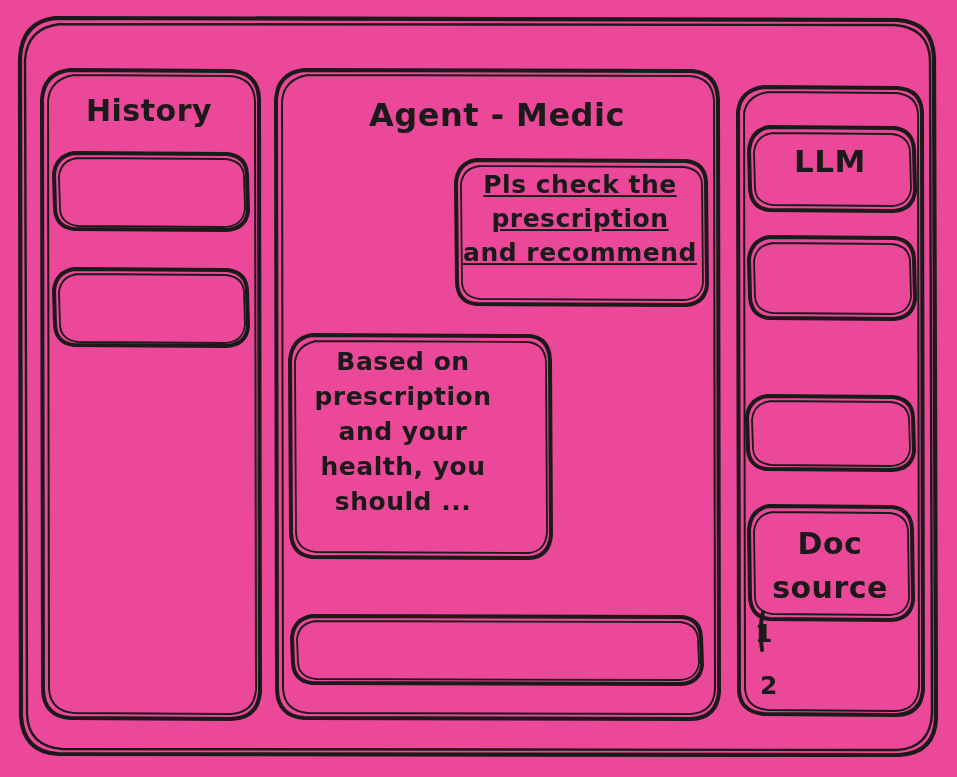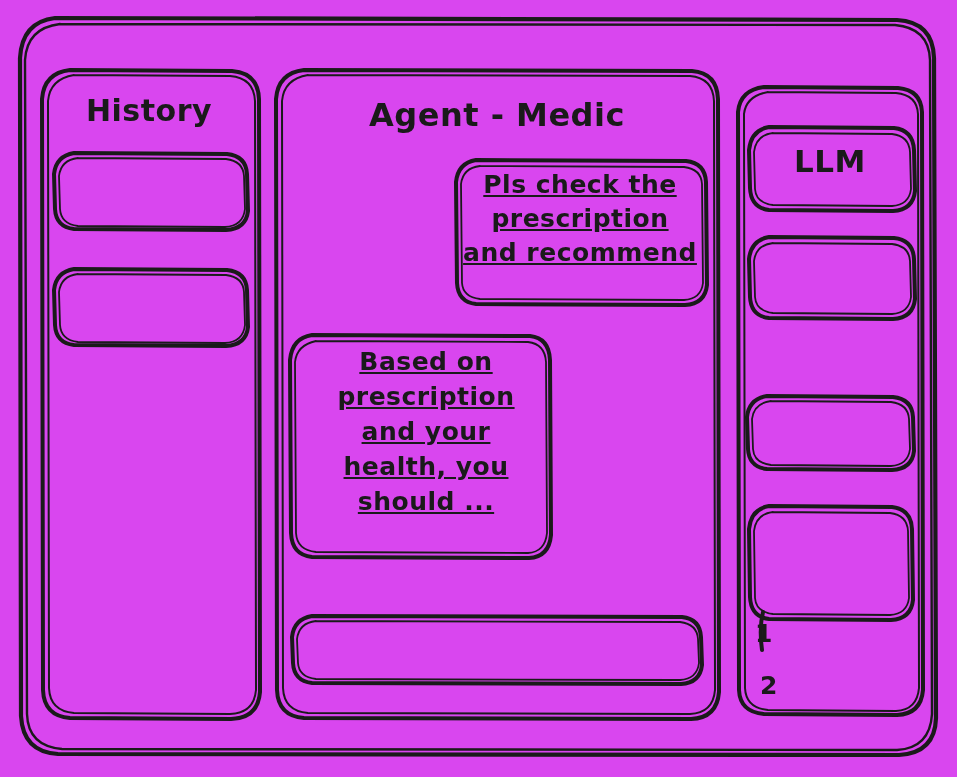--- a/index.html
+++ b/index.html
@@ -1,28 +1,28 @@
 <!DOCTYPE html>
 <html><head>
 <meta charset="utf-8">
 <style>
   html,body{margin:0;padding:0;background:#ffffff;}
   body{width:957px;height:777px;overflow:hidden;
        font-family:"DejaVu Sans",sans-serif;}
-  #root{position:relative;width:957px;height:777px;background:#d946ef;}
+  #root{position:relative;width:957px;height:777px;background:#ec4899;}
   svg.frame{position:absolute;left:0;top:0;width:957px;height:777px;
             pointer-events:none;}
   .lbl{position:absolute;color:#1a1a1a;letter-spacing:.5px;
        font-family:"DejaVu Sans",sans-serif;font-weight:600;
        white-space:pre-line;text-align:center;line-height:1.28;}
   .hit{position:absolute;}
   #history-title{left:40px;top:92px;width:218px;font-size:30px;}
   #agent-title{left:276px;top:95px;width:442px;font-size:32px;}
   #user-msg{left:457px;top:168px;width:246px;font-size:25px;line-height:1.35;text-decoration:underline;}
-  #agent-msg{left:304px;top:344px;width:244px;font-size:25px;line-height:1.4;text-decoration:underline;}
+  #agent-msg{left:281px;top:344px;width:244px;font-size:25px;line-height:1.4;}
   #btn-llm-l{left:750px;top:142px;width:160px;font-size:31px;}
   #btn-ocr-l{left:750px;top:251px;width:160px;font-size:31px;}
   #btn-params-l{left:748px;top:411px;width:160px;font-size:30px;}
   #btn-doc-l{left:750px;top:522px;width:160px;font-size:30px;line-height:1.45;}
   #src1{left:755px;top:618px;width:40px;font-size:25px;text-align:left;}
   #src2{left:760px;top:670px;width:40px;font-size:25px;text-align:left;}
 </style>
 </head>
 <body>
 
@@ -89,18 +89,20 @@
 should ...</div>
   <div class="hit" style="left:292px;top:616px;width:410px;height:68px;"></div>
 
   <div class="lbl" id="btn-llm-l">LLM</div>
   <div class="hit" style="left:749px;top:127px;width:166px;height:84px;"></div>
 
   <div class="hit" style="left:749px;top:237px;width:166px;height:82px;"></div>
 
   <div class="hit" style="left:747px;top:396px;width:167px;height:74px;"></div>
 
+  <div class="lbl" id="btn-doc-l">Doc
+source</div>
   <div class="hit" style="left:749px;top:506px;width:164px;height:114px;"></div>
 
   <div class="lbl" id="src1">1</div>
   <div class="lbl" id="src2">2</div>
 
 </div>
 
 </body></html>

